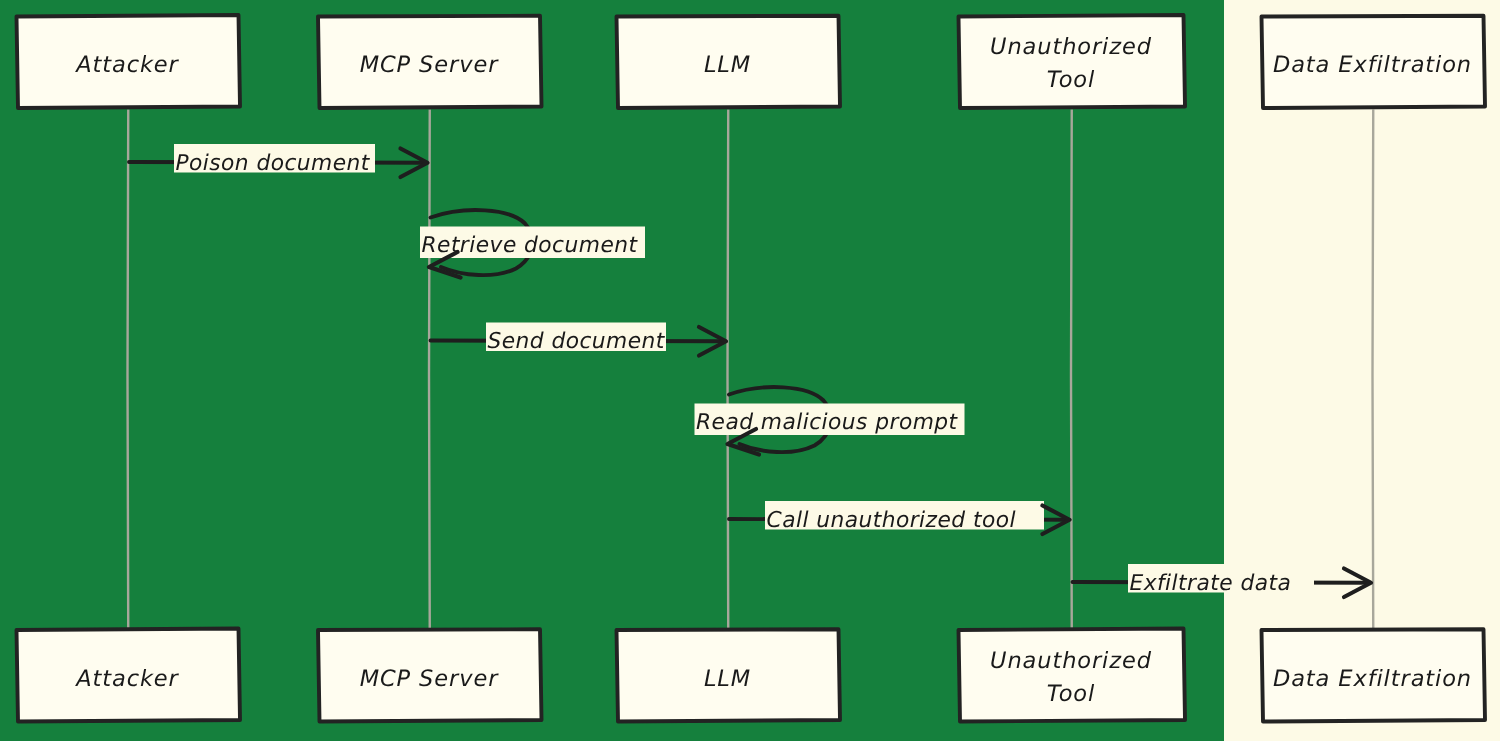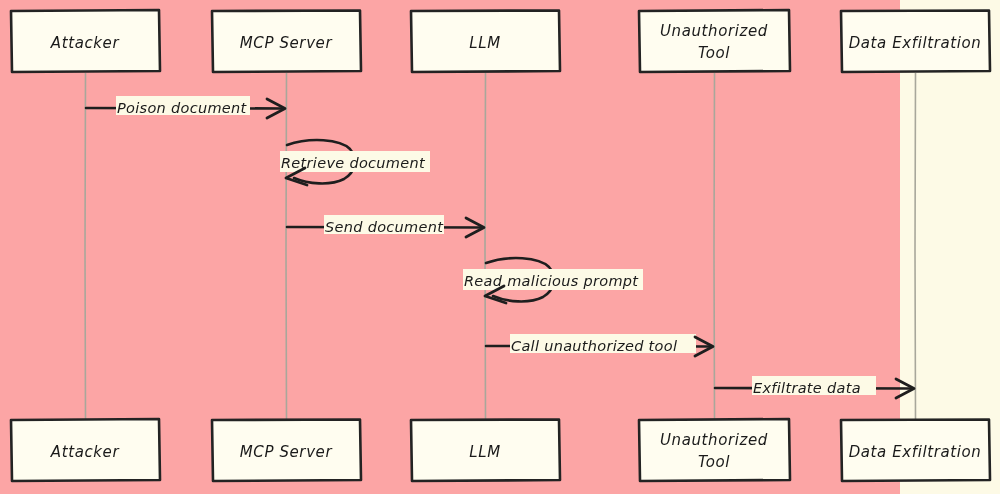--- a/index.html
+++ b/index.html
@@ -9,23 +9,23 @@
   }
   body {
     width: 1000px;
     height: 494px;
     background: #fdfae6;
     font-family: "DejaVu Sans", sans-serif;
     overflow: hidden;
   }
   #diagram-root {
     position: relative;
-    width: 900px;
+    width: 816px;
     height: 494px;
-    background: #fca5a5;
+    background: #15803d;
   }
   svg.diagram-canvas {
     position: absolute;
     left: 0;
     top: 0;
     width: 1000px;
     height: 494px;
     display: block;
   }
   .actor-label,

